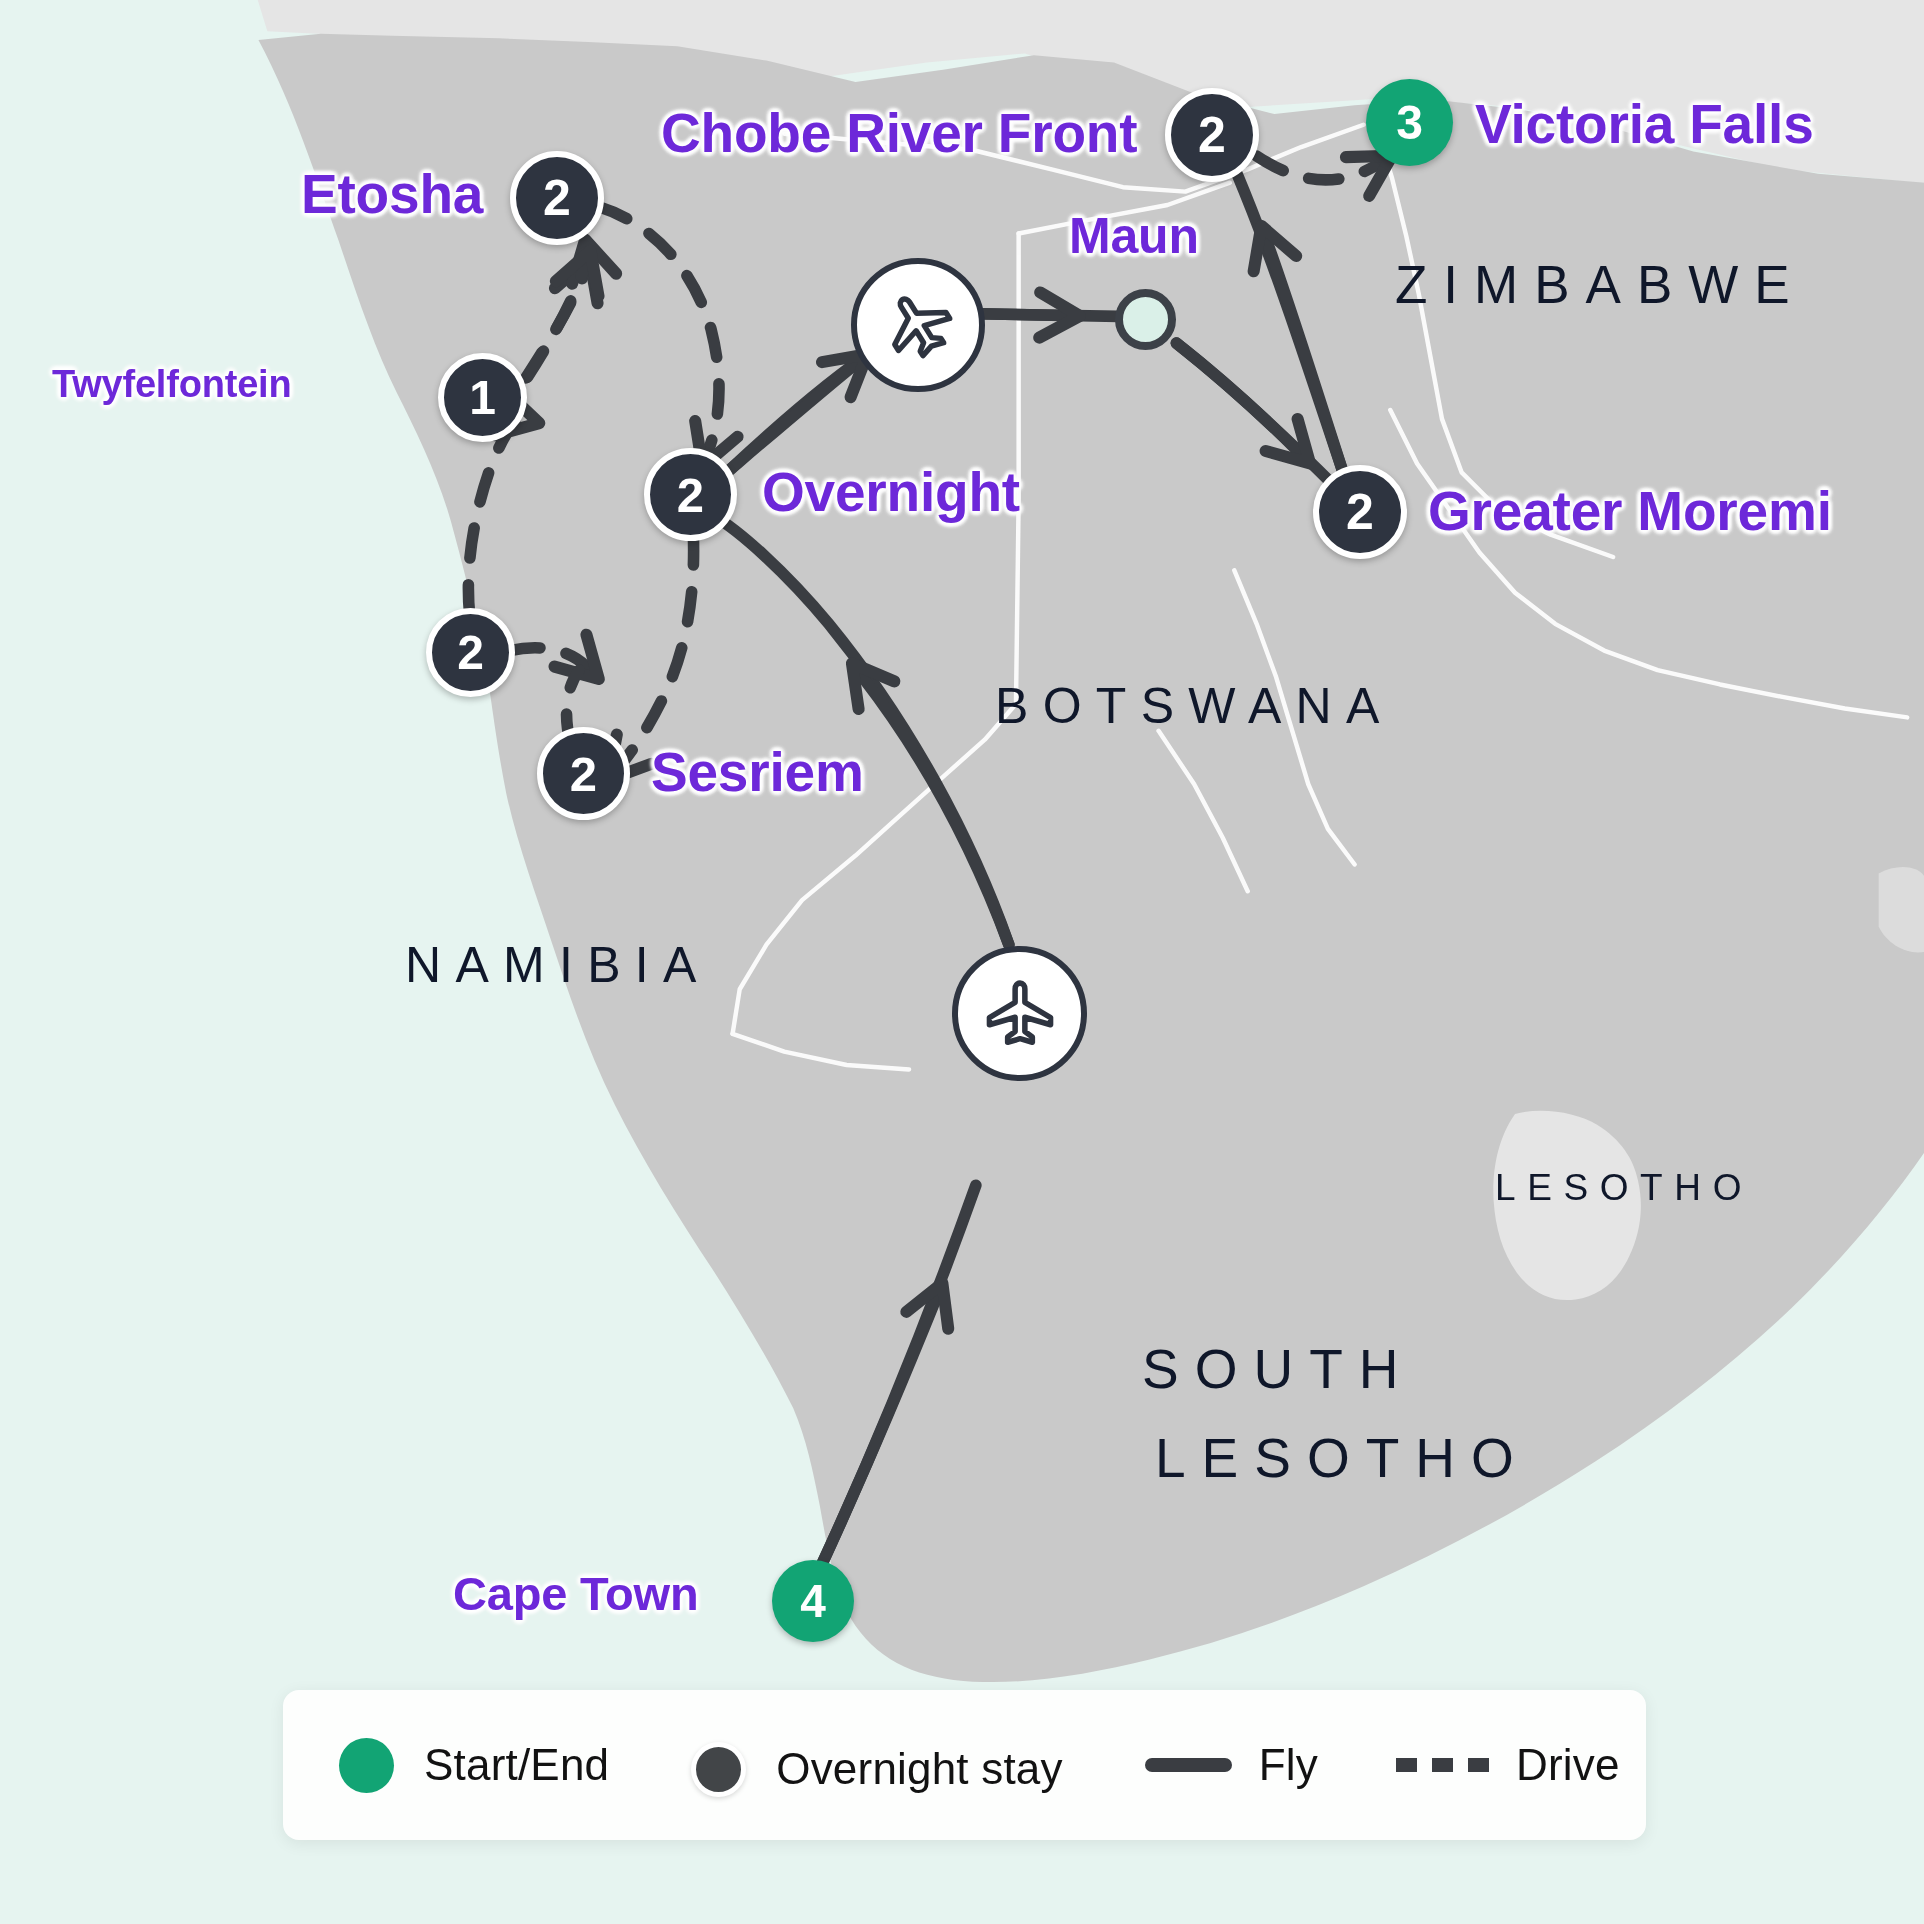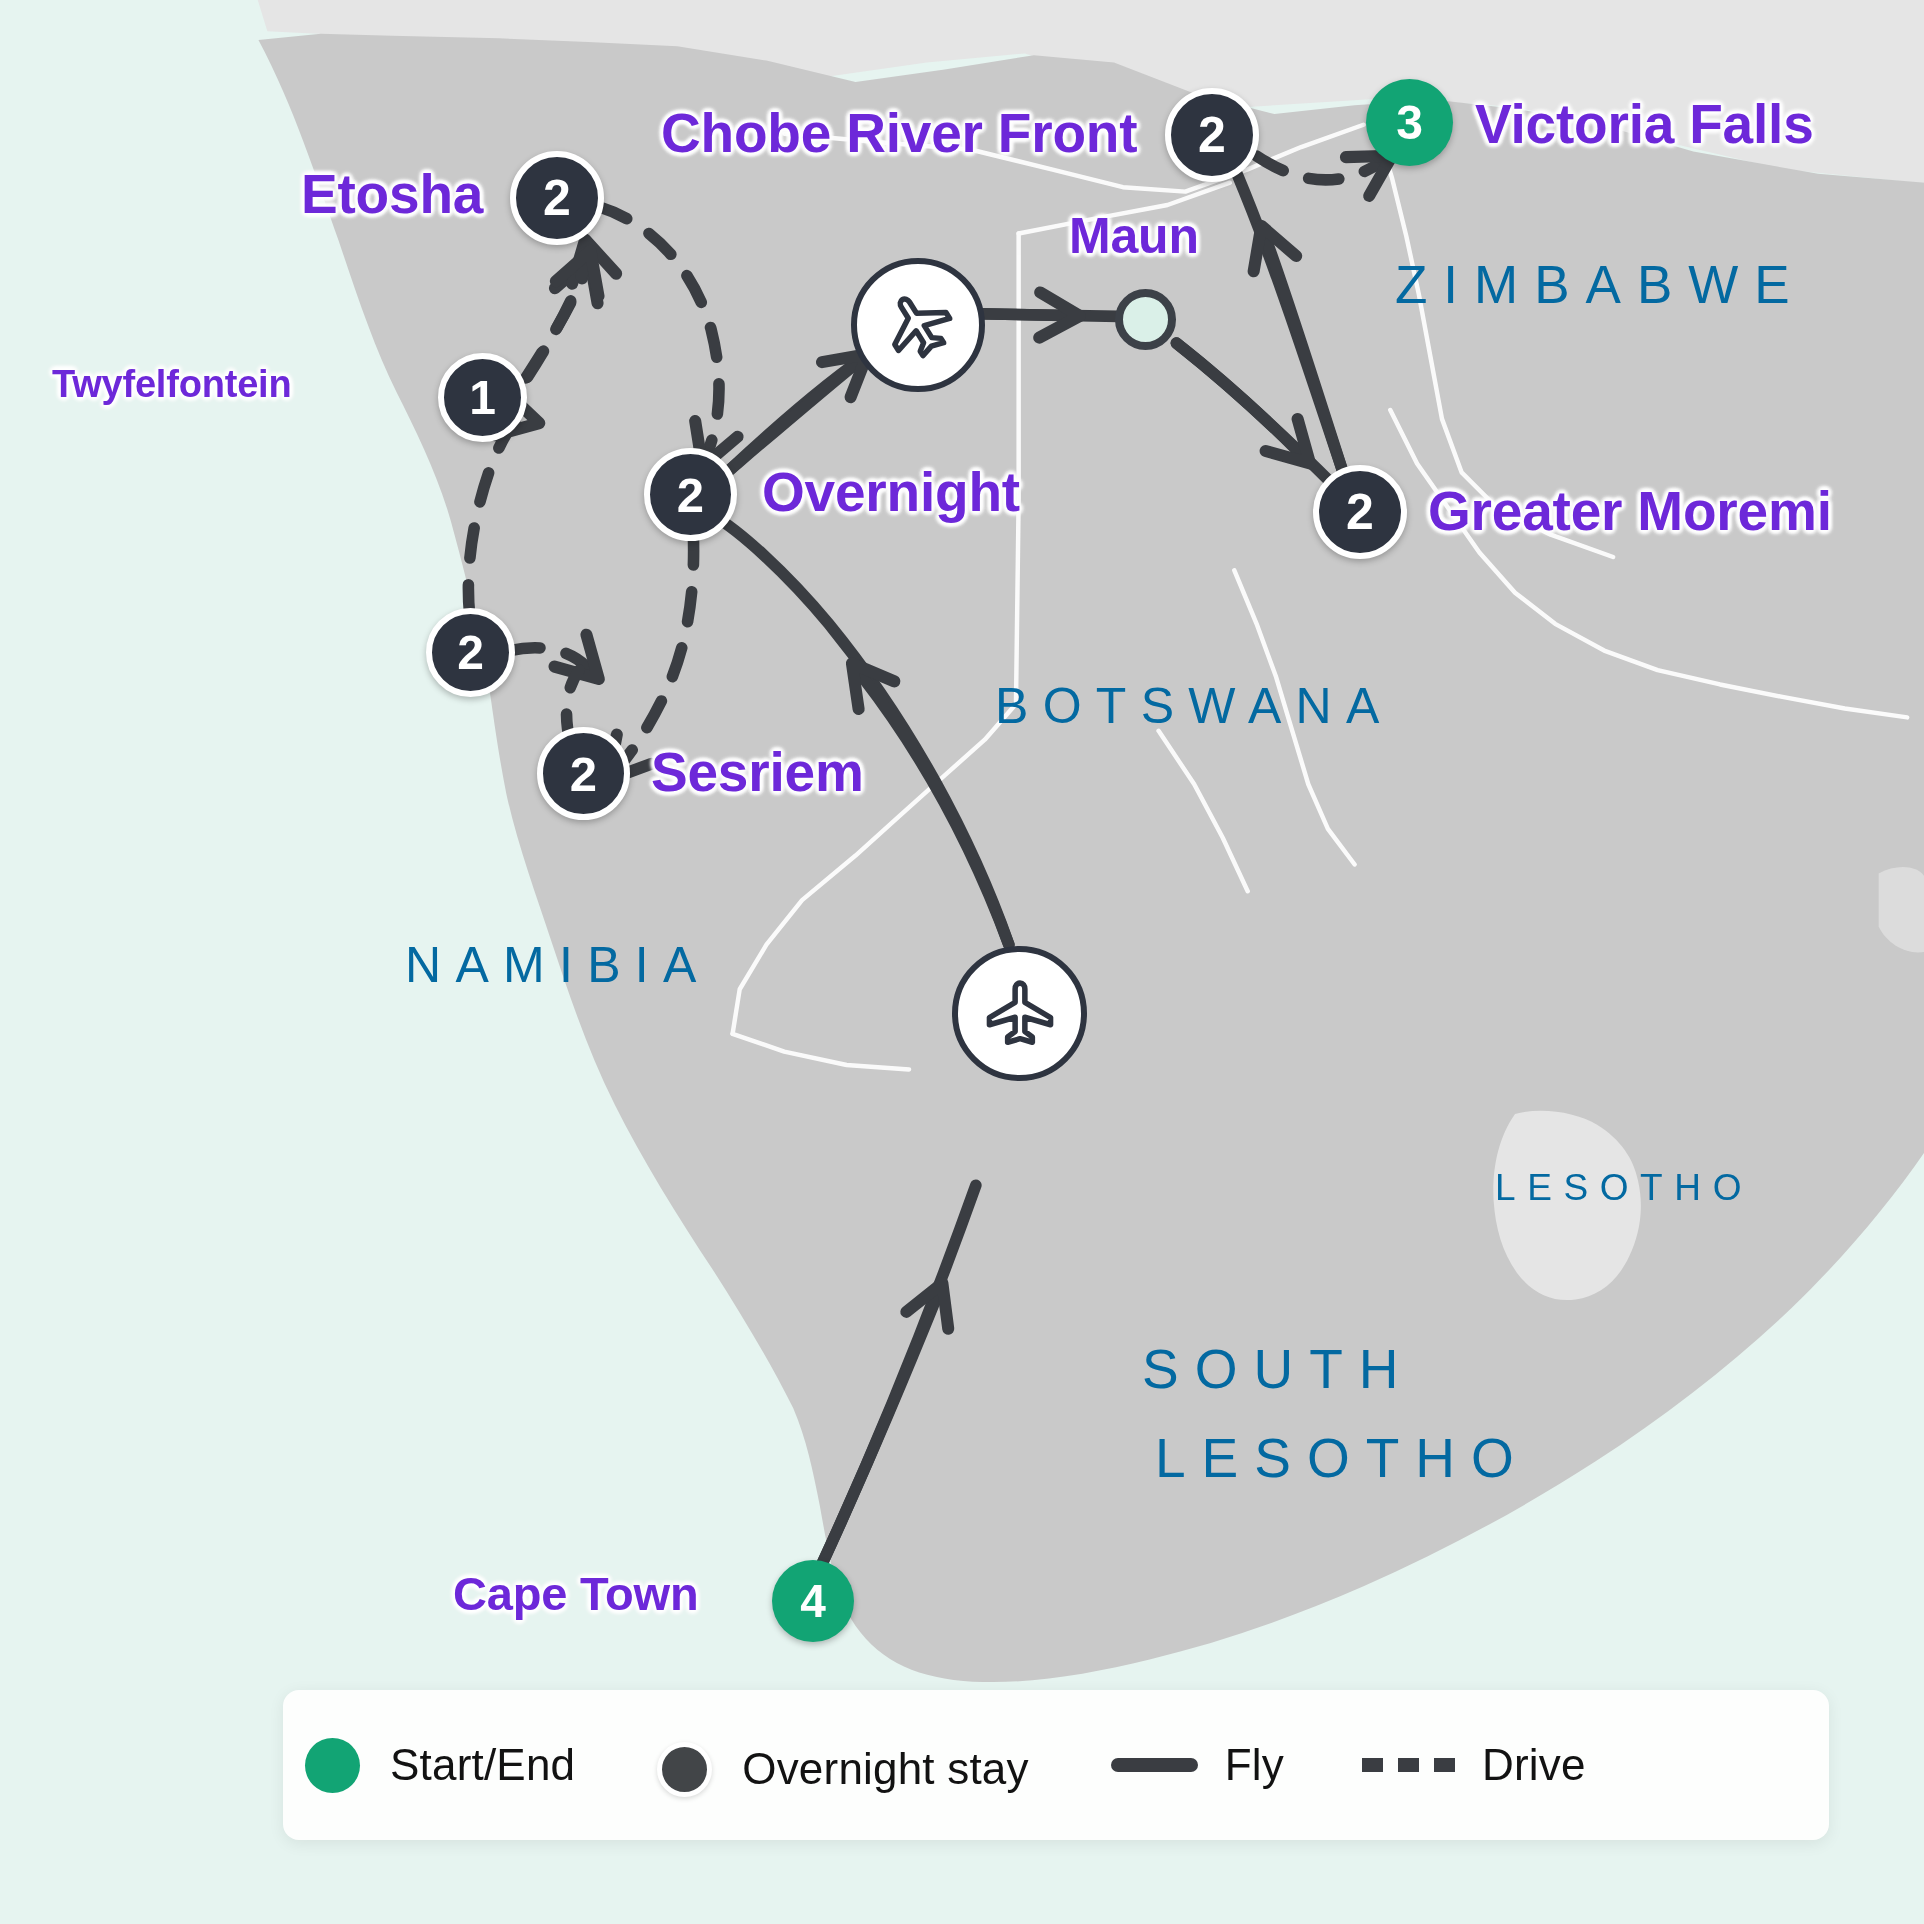--- a/index.html
+++ b/index.html
@@ -22,21 +22,21 @@
     letter-spacing:-0.2px;
     text-shadow:
       0 0 5.3px #fff, 0 0 5.3px #fff, 0 0 5.3px #fff,
       2.7px 0 4.5px #fff, -2.7px 0 4.5px #fff, 0 2.7px 4.5px #fff, 0 -2.7px 4.5px #fff,
       1.8px 1.8px 4.5px #fff, -1.8px 1.8px 4.5px #fff, 1.8px -1.8px 4.5px #fff, -1.8px -1.8px 4.5px #fff;
   }
 
   
   .country-label{
     position:absolute;
-    color:#0369a1;
+    color:#0f172a;
     font-weight:400;
     white-space:nowrap;
   }
 
   
   .stop{
     position:absolute;
     border-radius:50%;
     display:flex;align-items:center;justify-content:center;
     color:#fff;
@@ -63,27 +63,27 @@
     border-radius:50%;
     background:#daf0e8;
     border:8px solid #3c4148;
     box-sizing:border-box;
   }
 
   
   #legend{
     position:absolute;
     left:283px;top:1690px;
-    width:1546px;height:150px;
+    width:1363px;height:150px;
     background:#fdfefd;
     border-radius:16px;
     box-shadow:0 3.6px 16px rgba(0,0,0,.07);
     display:flex;align-items:center;
     box-sizing:border-box;
-    padding-left:22px;
+    padding-left:56px;
   }
   .legend-item{display:flex;align-items:center;}
   .legend-text{
     font-size:44px;color:#121212;font-weight:400;
     letter-spacing:0.2px;white-space:nowrap;
   }
   .lg-dot{width:55px;height:55px;border-radius:50%;margin-right:30px;flex:0 0 auto;}
   .lg-dot.green{background:#12a474;}
   .lg-dot.dark{background:#424548;border:5.3px solid #fff;box-sizing:border-box;box-shadow:0 1.8px 5.3px rgba(0,0,0,.15);}
   .lg-solid{width:87px;height:14.3px;border-radius:7.1px;background:#3a3d42;margin-right:27px;flex:0 0 auto;}

